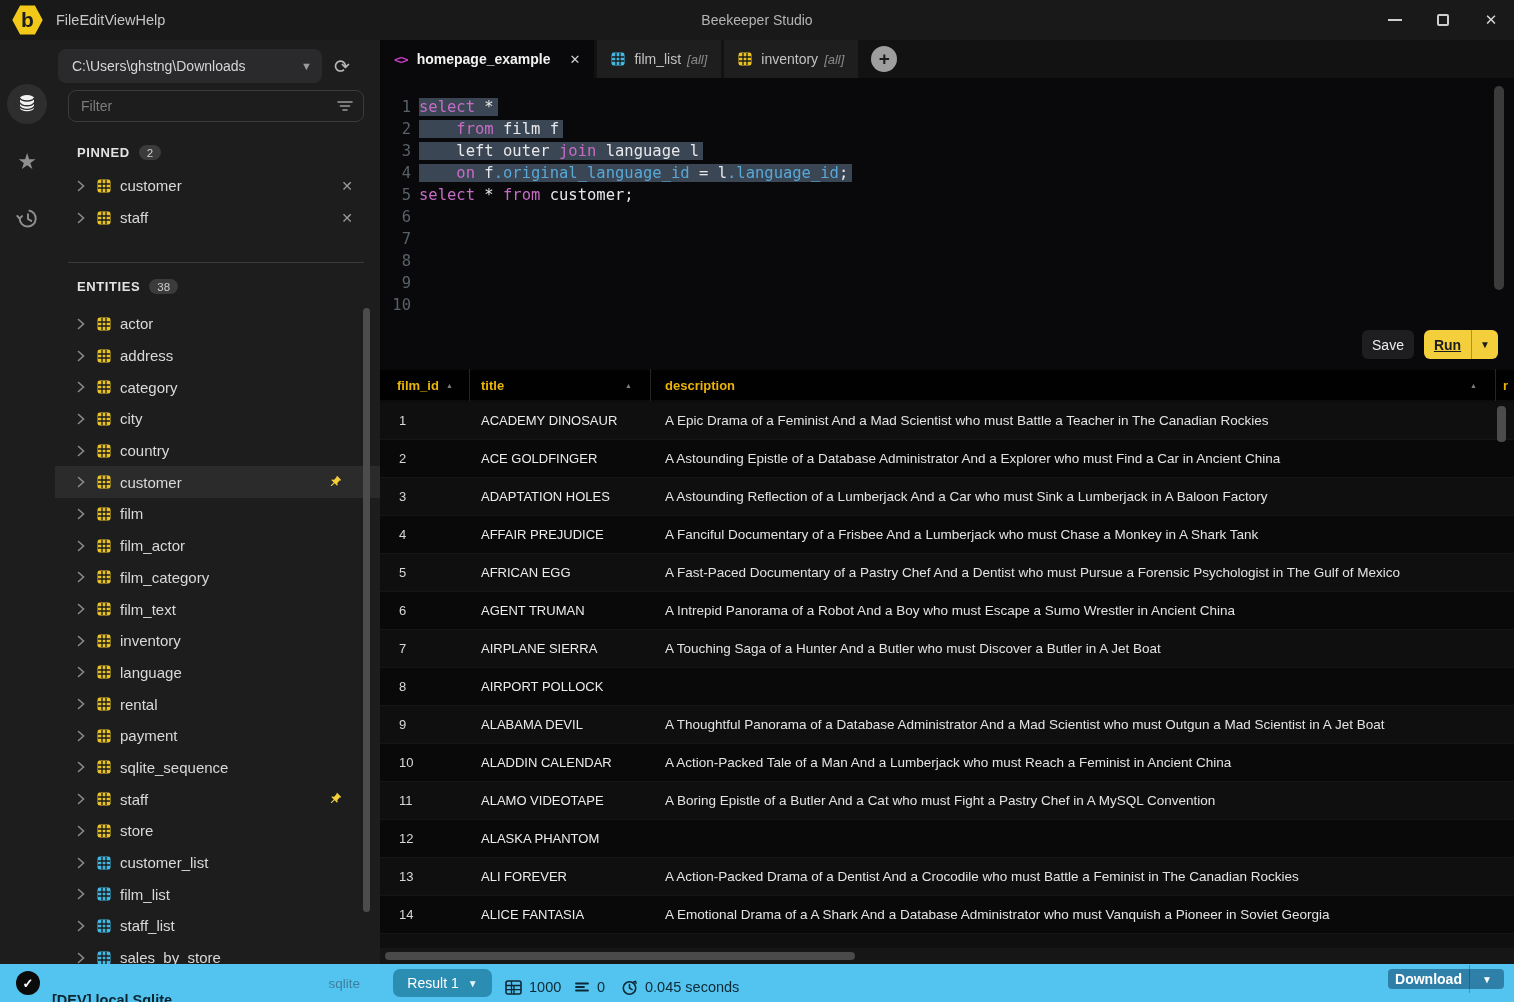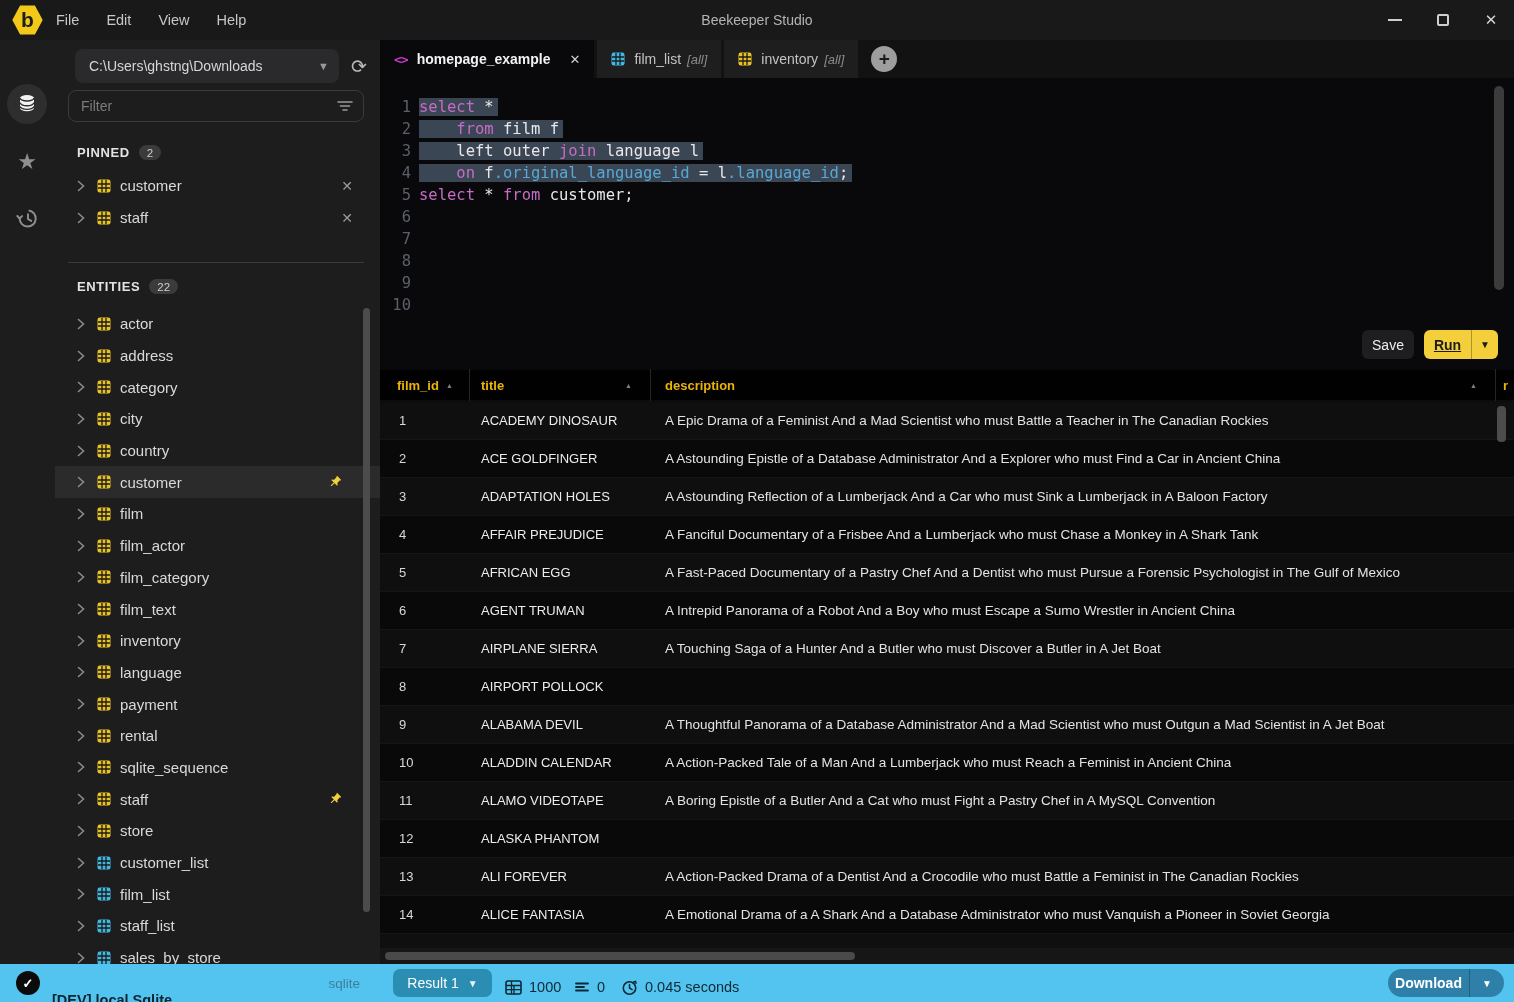--- a/index.html
+++ b/index.html
@@ -6,41 +6,41 @@
   html,body { width:1514px; height:1002px; overflow:hidden; background:#09090b;
     font-family:"Liberation Sans", sans-serif; -webkit-font-smoothing:antialiased; }
   .abs { position:absolute; }
 
   
   #titlebar { left:0; top:0; width:1514px; height:40px; background:#191919; z-index:20; }
   #logo { left:12px; top:5px; width:31px; height:30px; background:#f2c918;
     clip-path:polygon(26% 2%, 74% 2%, 99% 50%, 74% 98%, 26% 98%, 1% 50%);
     display:flex; align-items:center; justify-content:center;
     color:#1d1d1d; font-weight:bold; font-size:21px; }
-  #menubar { left:56px; top:0; height:40px; display:flex; align-items:center; gap:27px; }
+  #menubar { left:56px; top:0; height:40px; display:flex; align-items:center; }
   .menu-item { color:#c7c7c7; font-size:14.5px; cursor:default; }
   #win-title { left:0; top:0; width:1514px; height:40px; display:flex; align-items:center;
     justify-content:center; color:#b4b4b4; font-size:14px; pointer-events:none; }
   #win-controls { right:14px; top:0; height:40px; display:flex; align-items:center; gap:30px; }
   .win-btn { width:18px; height:18px; display:flex; align-items:center; justify-content:center; }
   .ic-min { width:14px; height:0; border-top:2px solid #cfcfcf; }
   .ic-max { width:12px; height:12px; border:2px solid #cfcfcf; border-radius:2px; }
   .ic-close { color:#d6d6d6; font-size:15px; }
 
   
   #rail { left:0; top:40px; width:55px; height:924px; background:#1d1d1d; z-index:5; }
   .rail-btn { left:7px; width:40px; height:40px; border-radius:50%;
     display:flex; align-items:center; justify-content:center; }
   #rail-db { top:44px; background:#2e2e2e; }
   #rail-star { top:102px; color:#8f8f8f; font-size:22px; }
   #rail-hist { top:158px; }
 
   
   #sidebar { left:55px; top:40px; width:325px; height:924px; background:#1d1d1d; overflow:hidden; }
-  #conn-row { left:20px; top:8px; width:300px; height:36px; display:flex; align-items:center; }
+  #conn-row { left:3px; top:8px; width:300px; height:36px; display:flex; align-items:center; }
   #conn-select { width:264px; height:34px; background:#2a2a2c; border-radius:8px;
     display:flex; align-items:center; padding:0 10px 0 14px; }
   #conn-path { color:#d6d6d6; font-size:14px; white-space:nowrap; overflow:hidden; flex:1; }
   .caret { color:#9a9a9a; font-size:11px; }
   #conn-refresh { margin-left:12px; color:#b9b9b9; font-size:19px; line-height:1; }
   #filter-box { left:13px; top:50px; width:296px; height:32px; border:1px solid #3a3a3a;
     border-radius:8px; display:flex; align-items:center; padding:0 10px 0 12px; }
   #filter-input { flex:1; background:transparent; border:none; outline:none;
     color:#cfcfcf; font-size:14px; font-family:"Liberation Sans",sans-serif; }
   #filter-input::placeholder { color:#7c7c7c; }
@@ -145,22 +145,22 @@
     align-items:center; justify-content:flex-end; color:#3d7e9d; font-size:13.5px; }
   #result-pill { left:393px; top:5px; width:99px; height:28px; background:#2b8db2;
     border-radius:7px; display:flex; align-items:center; justify-content:center; gap:9px;
     color:#fff; font-size:14px; }
   #result-pill .caret { color:#e8f6fc; font-size:10px; }
   .status-item { top:0; height:46px; display:flex; align-items:center; gap:7px;
     color:#0e2936; font-size:14.5px; }
   #stat-rows { left:505px; }
   #stat-affected { left:574px; }
   #stat-elapsed { left:621px; }
-  #download-btn { left:1388px; top:5px; width:116px; height:28px; background:#2f80a9;
-    border-radius:14px; display:flex; align-items:center; }
+  #download-btn { left:1388px; top:5px; width:116px; height:20px; background:#2f80a9;
+    border-radius:4px; display:flex; align-items:center; }
   #download-label { width:81px; text-align:center; color:#fff; font-size:14px; font-weight:bold; }
   #download-caret { width:35px; height:28px; border-left:1px solid rgba(0,0,0,.25);
     display:flex; align-items:center; justify-content:center; color:#fff; font-size:10px; }
 </style>
 </head>
 <body>
 
 <div id="titlebar" class="abs">
   <div id="logo" class="abs">b</div>
   <div id="menubar" class="abs">
@@ -253,21 +253,21 @@
         </span>
         <span class="tree-label">staff</span>
         <span class="tree-close">✕</span>
       </div>
     </div>
 
   <div id="sb-divider" class="abs"></div>
 
   <div id="entities-header" class="sec-header abs">
     <span class="sec-title">ENTITIES</span>
-    <span class="sec-badge">22</span>
+    <span class="sec-badge">38</span>
   </div>
   <div id="entity-list" class="abs">
       <div class="tree-row">
         <span class="tree-chevron">
           <svg width="8" height="12" viewBox="0 0 8 12">
             <path d="M1.5 1.5 L6.5 6 L1.5 10.5" fill="none" stroke="#8a8a8a" stroke-width="1.6" stroke-linecap="round"></path>
           </svg>
         </span>
         <span class="tree-icon">
           <svg width="14" height="14" viewBox="0 0 14 14">
@@ -441,35 +441,35 @@
           <svg width="8" height="12" viewBox="0 0 8 12">
             <path d="M1.5 1.5 L6.5 6 L1.5 10.5" fill="none" stroke="#8a8a8a" stroke-width="1.6" stroke-linecap="round"></path>
           </svg>
         </span>
         <span class="tree-icon">
           <svg width="14" height="14" viewBox="0 0 14 14">
             <rect x="0.5" y="0.5" width="13" height="13" rx="2.2" fill="#e9c226"></rect>
             <path d="M5 1 V13 M9 1 V13 M1 5 H13 M1 9 H13" stroke="#1b1b1b" stroke-width="1.3"></path>
           </svg>
         </span>
+        <span class="tree-label">rental</span>
+      </div>
+      <div class="tree-row">
+        <span class="tree-chevron">
+          <svg width="8" height="12" viewBox="0 0 8 12">
+            <path d="M1.5 1.5 L6.5 6 L1.5 10.5" fill="none" stroke="#8a8a8a" stroke-width="1.6" stroke-linecap="round"></path>
+          </svg>
+        </span>
+        <span class="tree-icon">
+          <svg width="14" height="14" viewBox="0 0 14 14">
+            <rect x="0.5" y="0.5" width="13" height="13" rx="2.2" fill="#e9c226"></rect>
+            <path d="M5 1 V13 M9 1 V13 M1 5 H13 M1 9 H13" stroke="#1b1b1b" stroke-width="1.3"></path>
+          </svg>
+        </span>
         <span class="tree-label">payment</span>
-      </div>
-      <div class="tree-row">
-        <span class="tree-chevron">
-          <svg width="8" height="12" viewBox="0 0 8 12">
-            <path d="M1.5 1.5 L6.5 6 L1.5 10.5" fill="none" stroke="#8a8a8a" stroke-width="1.6" stroke-linecap="round"></path>
-          </svg>
-        </span>
-        <span class="tree-icon">
-          <svg width="14" height="14" viewBox="0 0 14 14">
-            <rect x="0.5" y="0.5" width="13" height="13" rx="2.2" fill="#e9c226"></rect>
-            <path d="M5 1 V13 M9 1 V13 M1 5 H13 M1 9 H13" stroke="#1b1b1b" stroke-width="1.3"></path>
-          </svg>
-        </span>
-        <span class="tree-label">rental</span>
       </div>
       <div class="tree-row">
         <span class="tree-chevron">
           <svg width="8" height="12" viewBox="0 0 8 12">
             <path d="M1.5 1.5 L6.5 6 L1.5 10.5" fill="none" stroke="#8a8a8a" stroke-width="1.6" stroke-linecap="round"></path>
           </svg>
         </span>
         <span class="tree-icon">
           <svg width="14" height="14" viewBox="0 0 14 14">
             <rect x="0.5" y="0.5" width="13" height="13" rx="2.2" fill="#e9c226"></rect>

